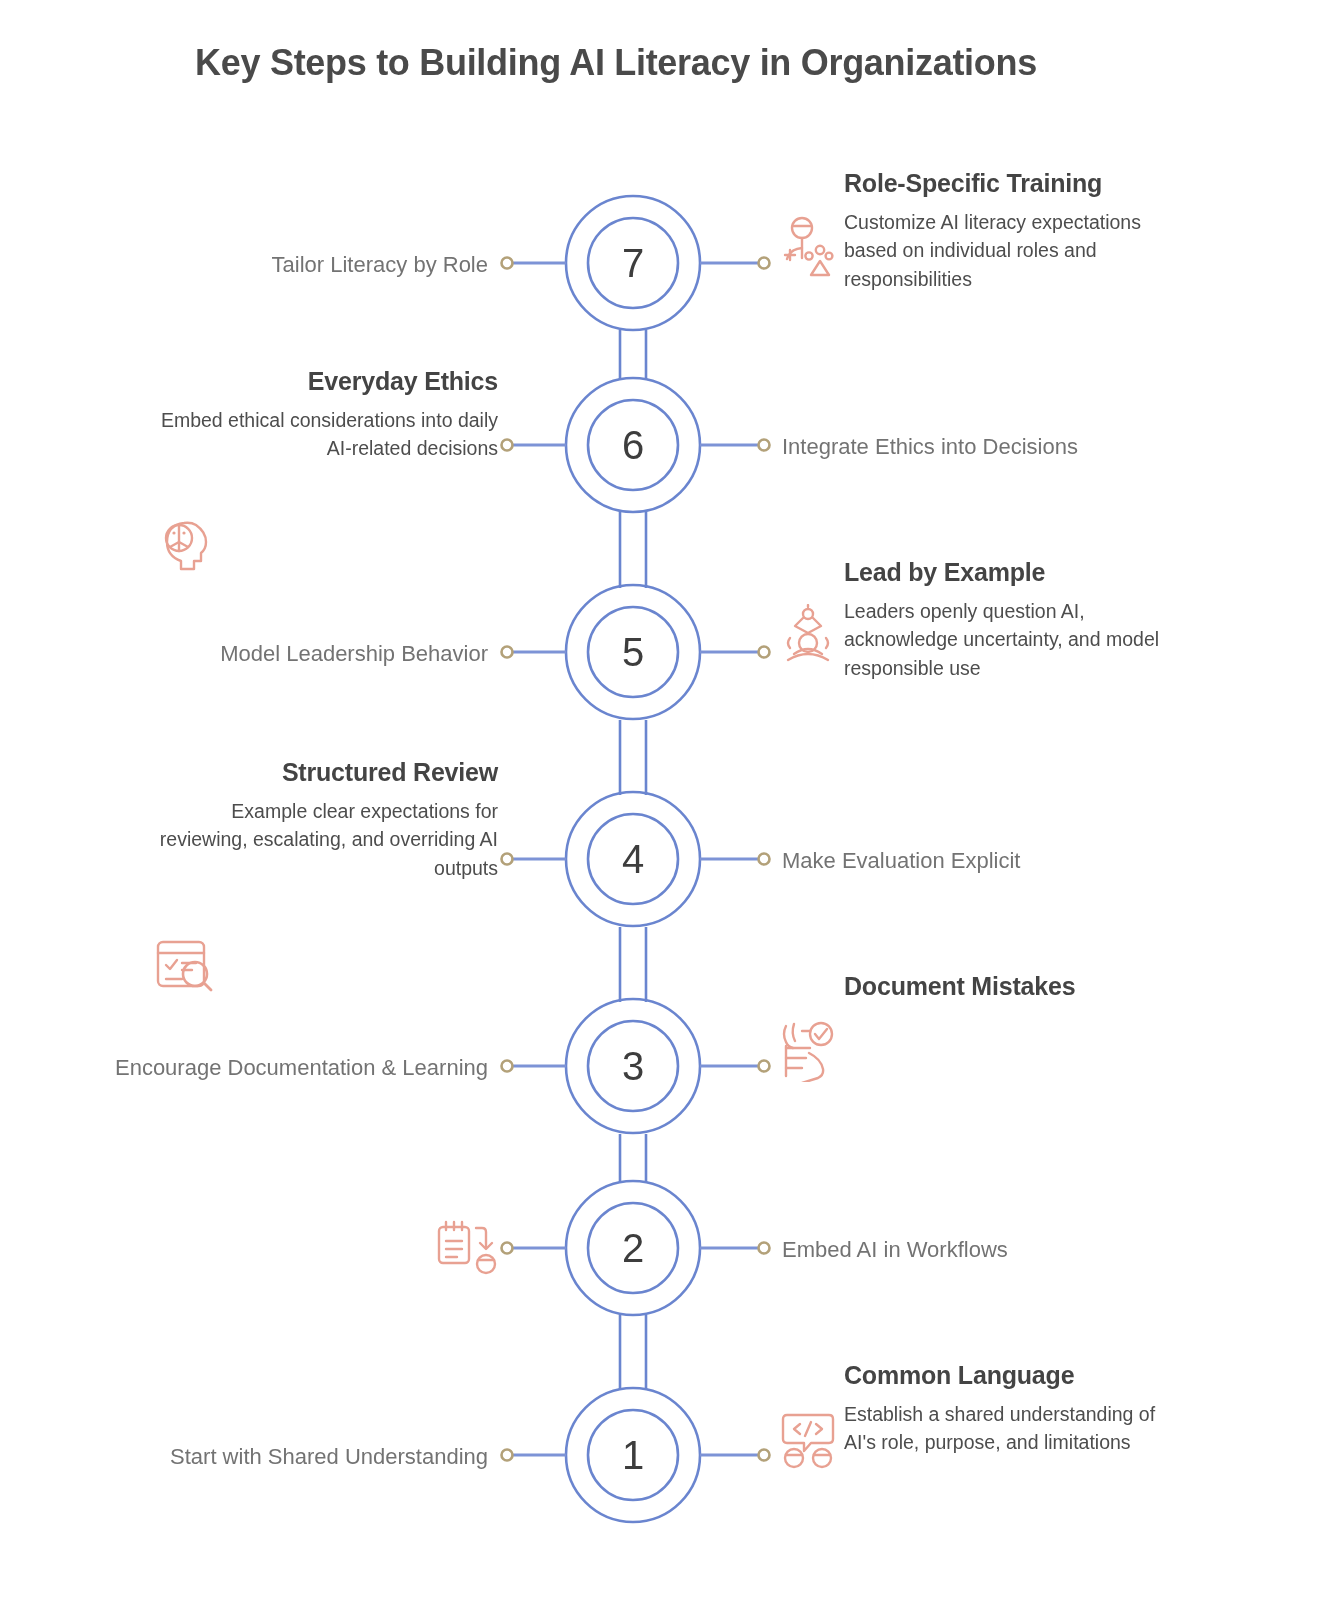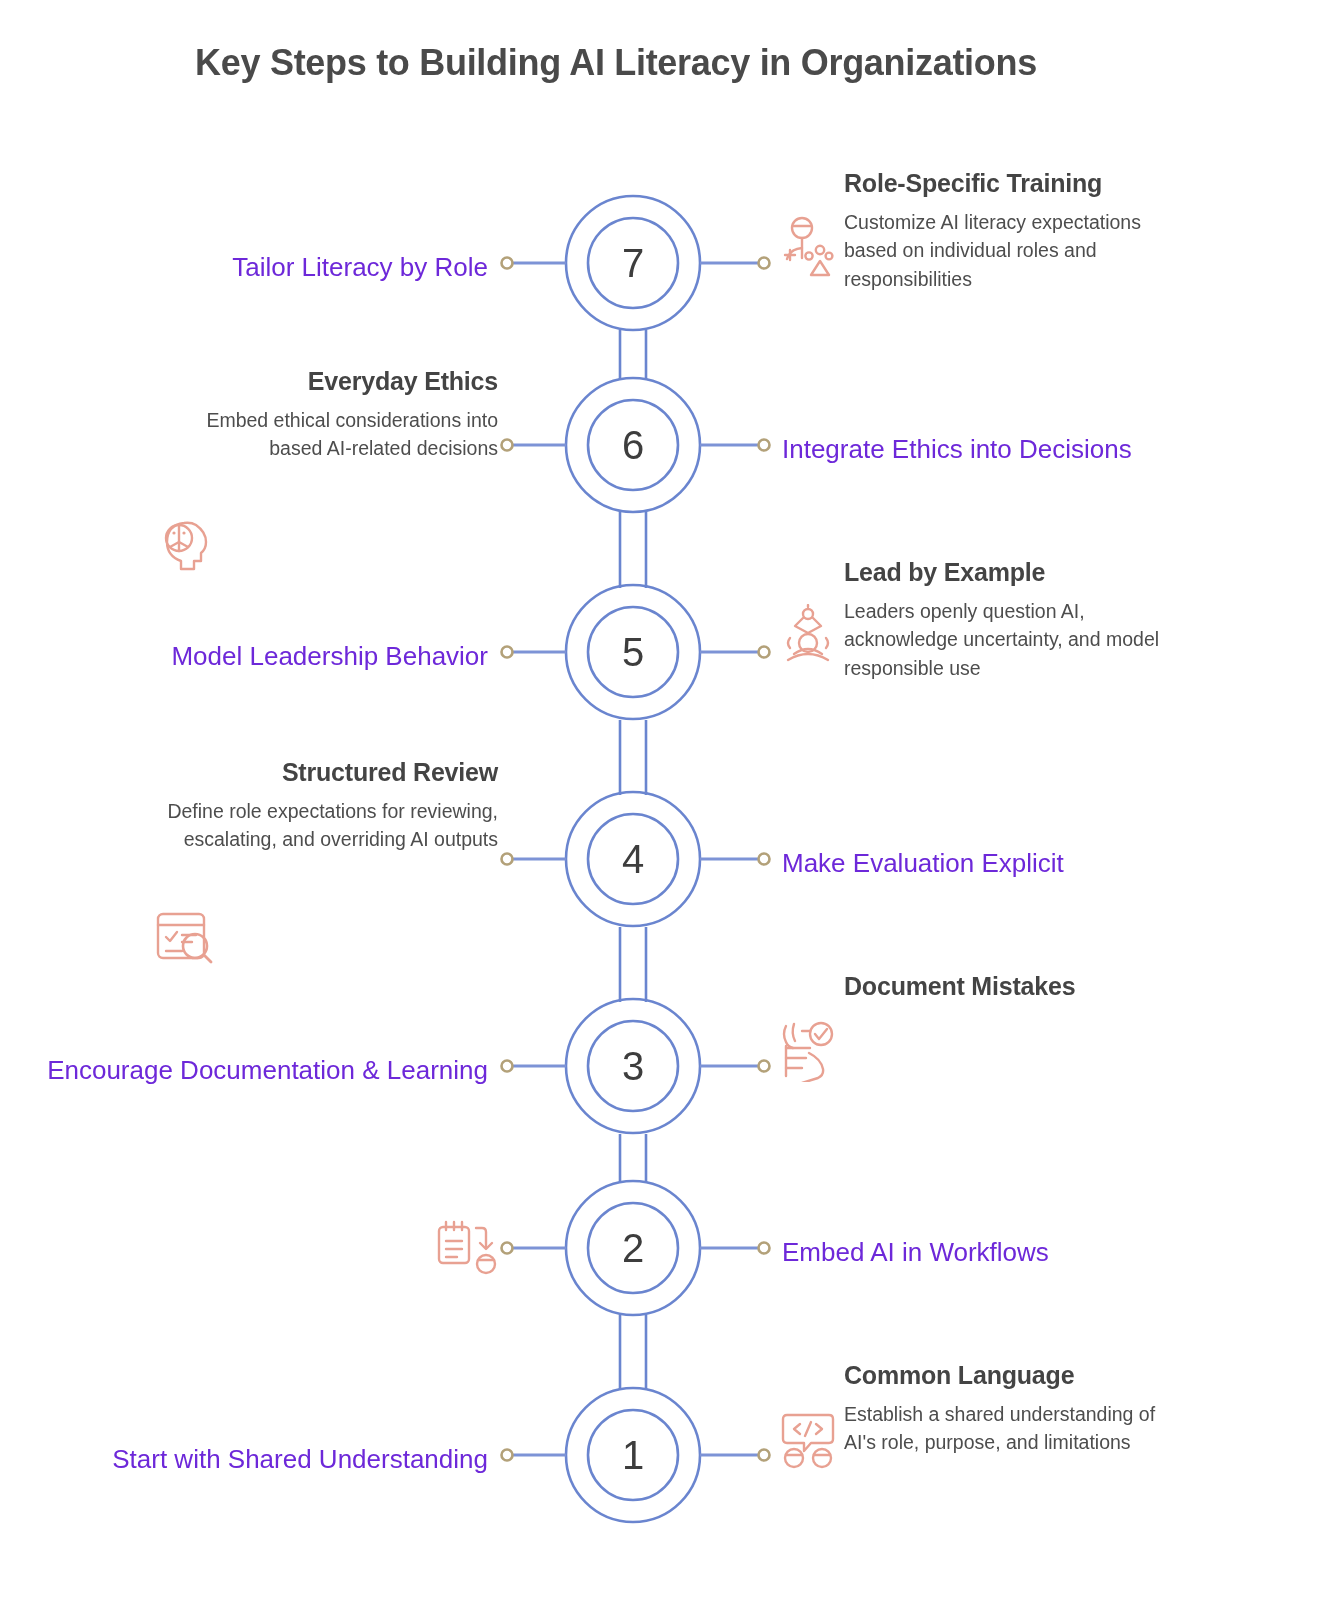--- a/index.html
+++ b/index.html
@@ -63,22 +63,22 @@
     line-height: 54px;
     text-align: center;
     font-size: 40px;
     font-weight: 400;
     color: #3d3d3d;
   }
 
   
   .side-short {
     position: absolute;
-    font-size: 26px;
-    color: #6d28d9;
+    font-size: 22px;
+    color: #737373;
     white-space: nowrap;
     line-height: 1.3;
   }
   .side-short.left  { right: 838px; text-align: right; transform: translateY(-12px); }
   .side-short.right { left: 782px;  text-align: left;  transform: translateY(-12px); }
 
   
   .side-rich {
     position: absolute;
     display: flex;
@@ -229,21 +229,21 @@
           <path d="M44 12 q10 7 10 17 q0 7 -5 11 l0 8 h-7 v8 h-13 v-8 q-14 -5 -14 -19 q0 -17 17 -19 q7 -1 12 2z"></path>
           <circle cx="27" cy="25" r="13"></circle>
           <path d="M27 12 v26"></path>
           <path d="M18 34 l9 -5 M36 34 l-9 -5"></path>
           <circle cx="22" cy="20" r="1.6" fill="#e8a192" stroke="none"></circle>
           <circle cx="32" cy="20" r="1.6" fill="#e8a192" stroke="none"></circle>
         </svg>
       </div>
       <div class="rich-text">
         <div class="rich-heading">Everyday Ethics</div>
-        <div class="rich-body">Embed ethical considerations into based AI-related decisions</div>
+        <div class="rich-body">Embed ethical considerations into daily AI-related decisions</div>
       </div>
     </div>
 
     <div class="side-short right">Integrate Ethics into Decisions</div>
   </div>
 
   <div class="step-row" style="top:652px">
     <div class="step-num">
       <span>5</span>
     </div>
@@ -281,21 +281,21 @@
           <path d="M6 21 h46"></path>
           <path d="M14 33 l4 4 l7 -9"></path>
           <path d="M30 31 h14 M30 38 h10"></path>
           <path d="M14 47 h16"></path>
           <circle cx="43" cy="42" r="12" stroke-width="2.6"></circle>
           <path d="M52 51 l7 7" stroke-width="2.8"></path>
         </svg>
       </div>
       <div class="rich-text">
         <div class="rich-heading">Structured Review</div>
-        <div class="rich-body">Define role expectations for reviewing, escalating, and overriding AI outputs</div>
+        <div class="rich-body">Example clear expectations for reviewing, escalating, and overriding AI outputs</div>
       </div>
     </div>
 
     <div class="side-short right">Make Evaluation Explicit</div>
   </div>
 
   <div class="step-row" style="top:1066px">
     <div class="step-num">
       <span>3</span>
     </div>

